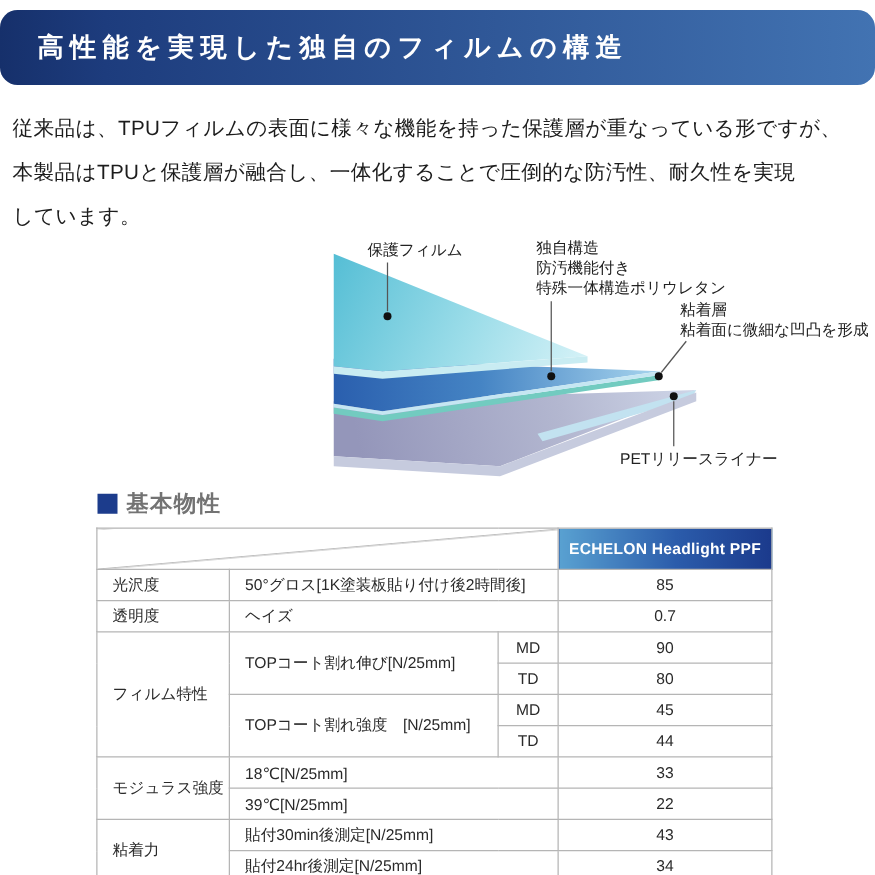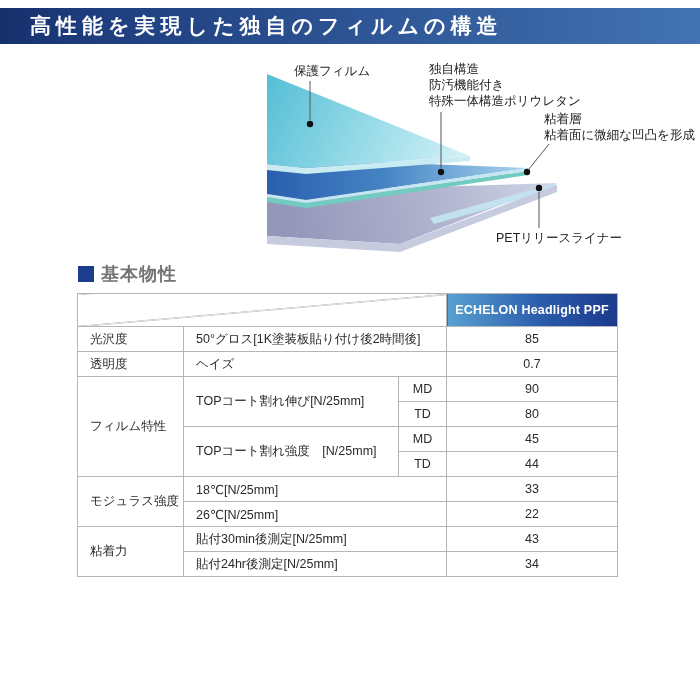--- a/index.html
+++ b/index.html
@@ -2,23 +2,23 @@
 <html><head>
 <meta charset="utf-8">
 <style>
   html,body{margin:0;padding:0;}
   body{
     width:700px;height:700px;overflow:hidden;background:#ffffff;
     font-family:"Liberation Sans","DejaVu Sans",sans-serif;color:#1a1a1a;
   }
   
   .banner{
-    margin-top:8px;height:36px;width:700px;
+    margin-top:8px;height:60px;width:700px;
     background:linear-gradient(to right,#16306b 0%,#1d3c7d 12%,#4273b2 100%);
-    display:flex;align-items:center;
+    display:flex;align-items:center;border-radius:14px;
   }
   .banner-title{
     padding-left:30px;color:#ffffff;
     font-family:"Liberation Serif","DejaVu Serif",serif;
     font-size:21px;font-weight:bold;letter-spacing:5px;white-space:nowrap;
   }
   
   .intro{margin:18px 0 0 10px;font-size:16.5px;line-height:35px;letter-spacing:.3px;color:#1c1c1c;}
   .intro div{white-space:nowrap;}
   
@@ -51,20 +51,23 @@
   td.val{text-align:center;}
 </style>
 </head>
 <body>
 
 <div class="banner">
   <span class="banner-title">高性能を実現した独自のフィルムの構造</span>
 </div>
 
 <div class="intro">
+  <div>従来品は、TPUフィルムの表面に様々な機能を持った保護層が重なっている形ですが、</div>
+  <div>本製品はTPUと保護層が融合し、一体化することで圧倒的な防汚性、耐久性を実現</div>
+  <div>しています。</div>
 </div>
 
 <div class="diagram">
   <svg viewBox="200 180 500 193" width="500" height="193">
     <defs>
       <linearGradient id="gCyan" x1="267" y1="192" x2="470" y2="290" gradientUnits="userSpaceOnUse">
         <stop offset="0" stop-color="#55bed5"></stop>
           <stop offset="0.55" stop-color="#9cdde9"></stop>
           <stop offset="1" stop-color="#d9f3f8"></stop>
       </linearGradient>
@@ -159,21 +162,21 @@
   <tr>
     <td class="sub">TD</td>
     <td class="val">44</td>
   </tr>
   <tr>
     <td class="cat" rowspan="2">モジュラス強度</td>
     <td class="desc" colspan="2">18℃[N/25mm]</td>
     <td class="val">33</td>
   </tr>
   <tr>
-    <td class="desc" colspan="2">26℃[N/25mm]</td>
+    <td class="desc" colspan="2">39℃[N/25mm]</td>
     <td class="val">22</td>
   </tr>
   <tr>
     <td class="cat" rowspan="2">粘着力</td>
     <td class="desc" colspan="2">貼付30min後測定[N/25mm]</td>
     <td class="val">43</td>
   </tr>
   <tr>
     <td class="desc" colspan="2">貼付24hr後測定[N/25mm]</td>
     <td class="val">34</td>

